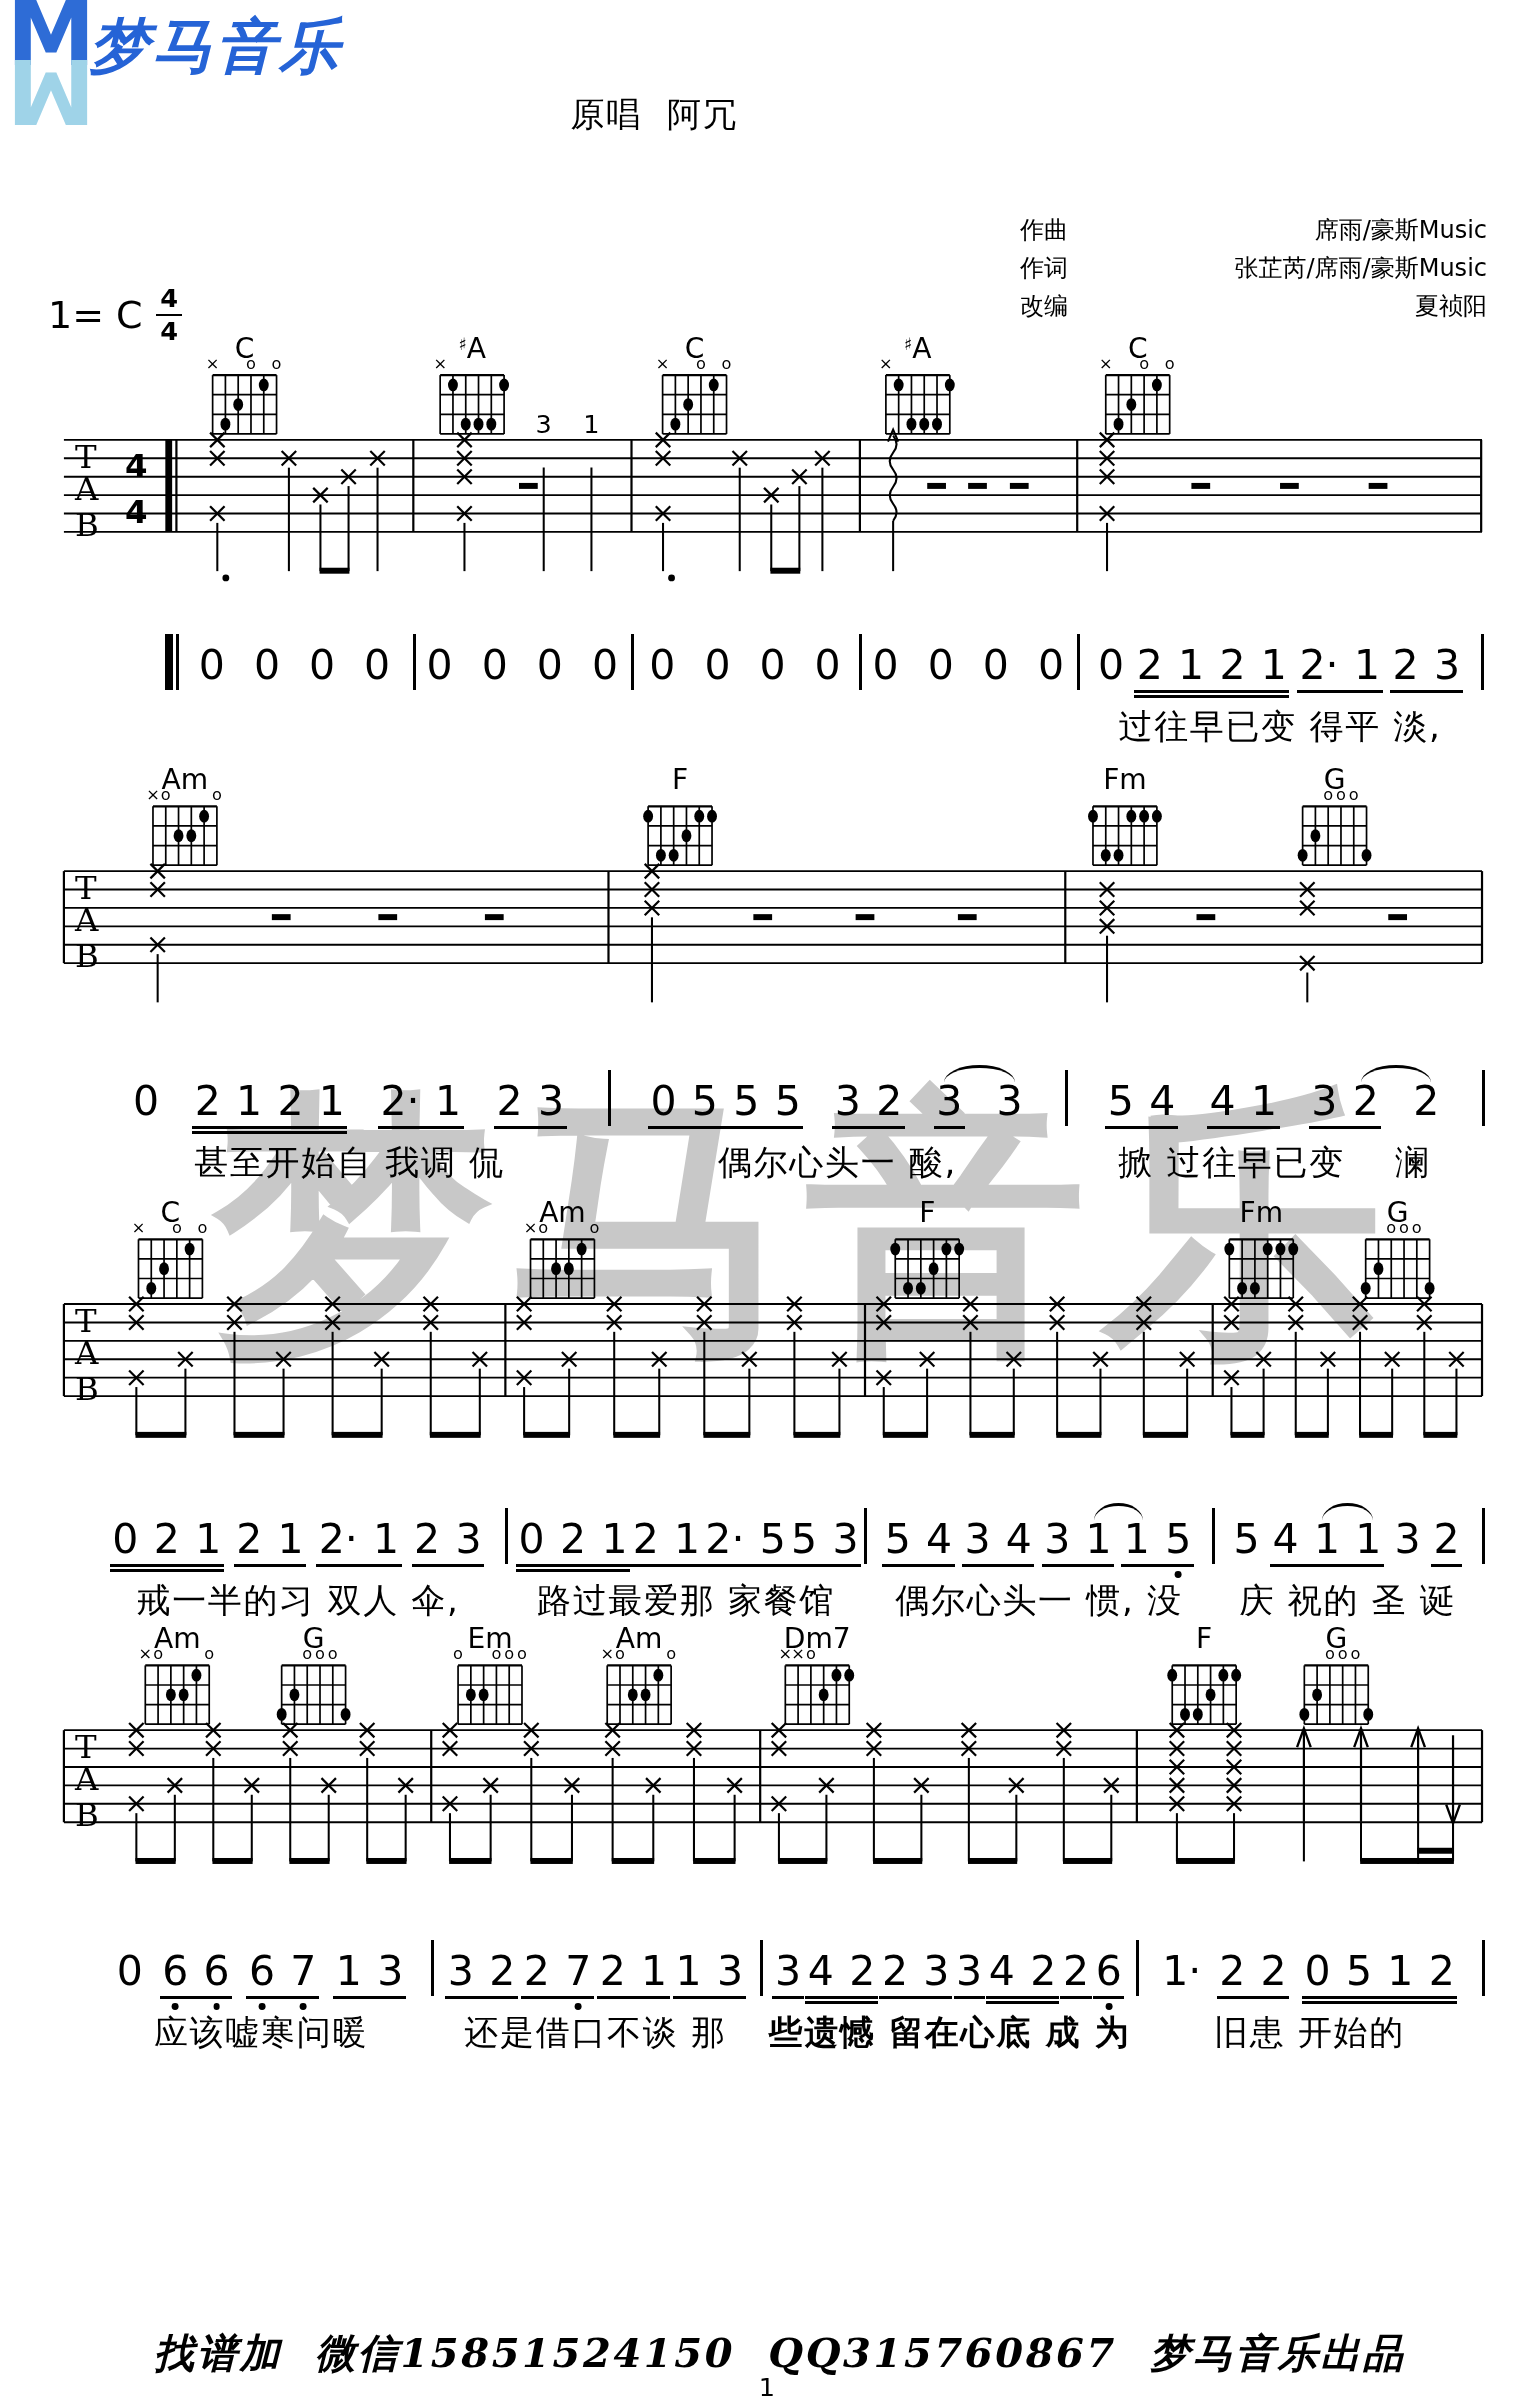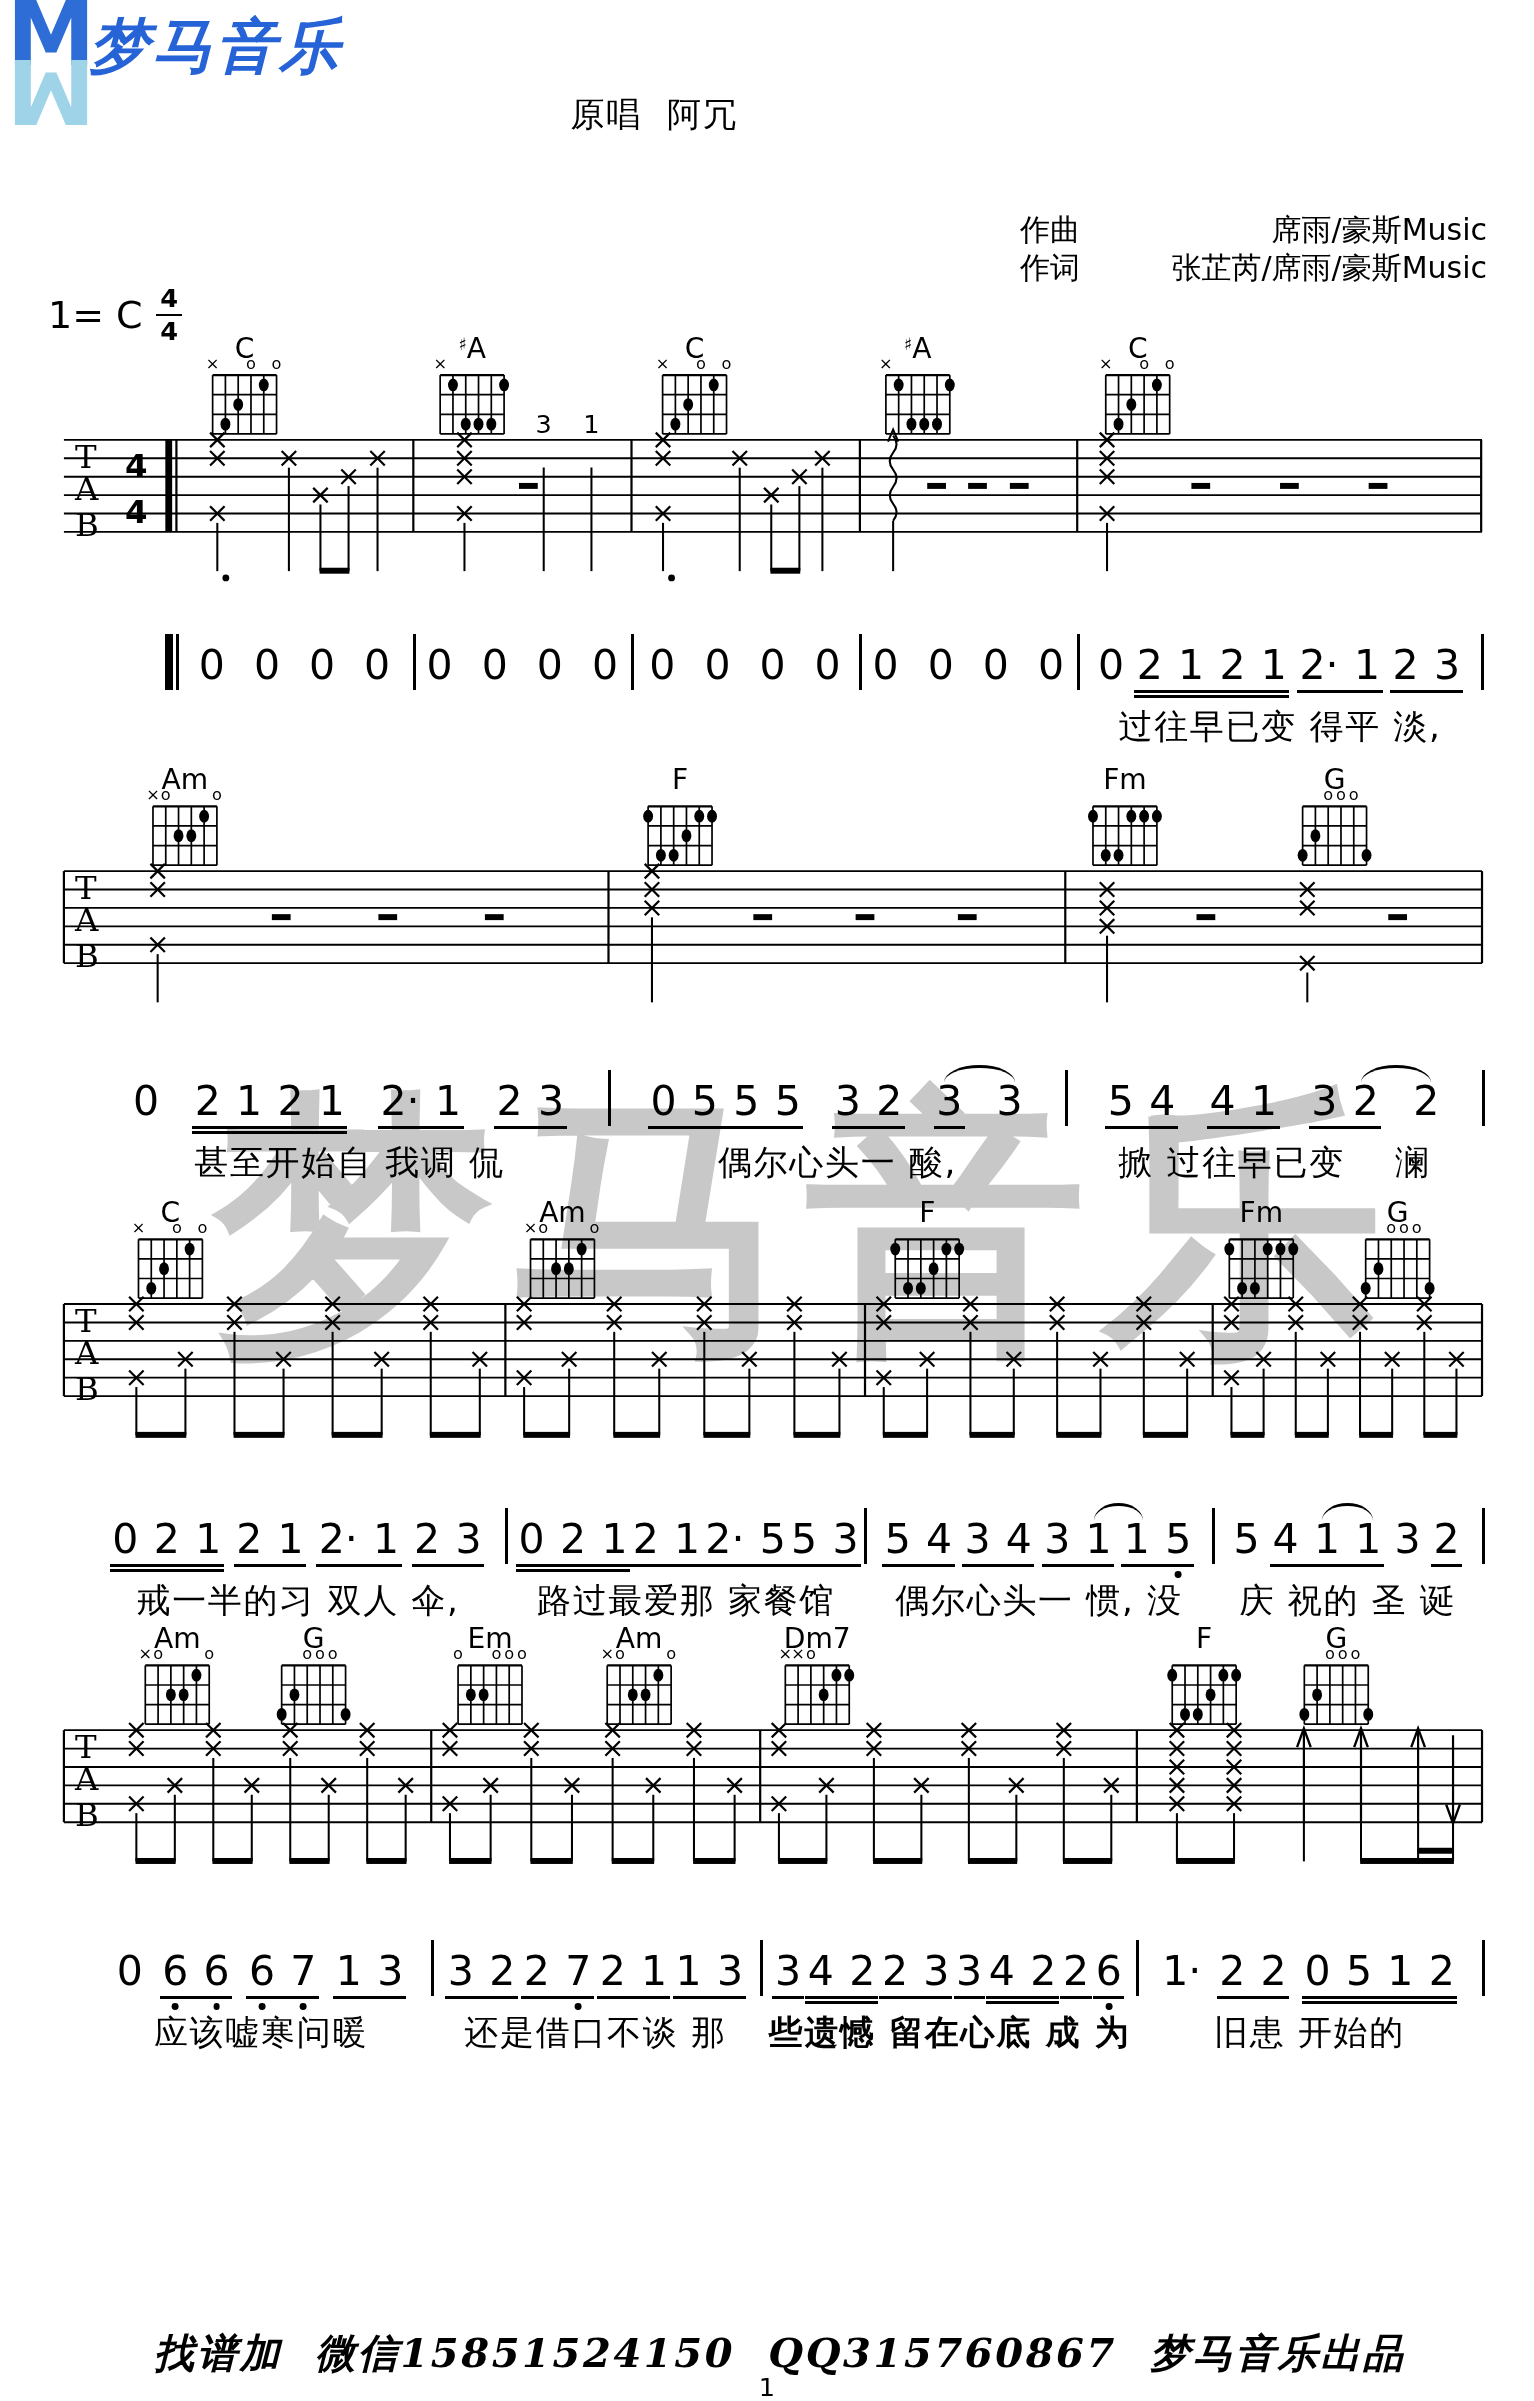--- a/index.html
+++ b/index.html
@@ -10,21 +10,21 @@
   .logo-m span{display:block;font-weight:bold;font-size:89px;line-height:.78;font-family:"DejaVu Sans",sans-serif;}
   .m1{color:#2e6cd6;}
   .m2{color:#9fd3e8;transform:scaleY(-1);margin-top:-13.6px;}
   .logo-script{position:absolute;left:89px;top:6.8px;font-size:60px;font-style:italic;font-weight:bold;
        color:#2563d6;font-family:"DejaVu Serif",serif;letter-spacing:3.4px;z-index:2;}
   
   .title-wrap{position:absolute;left:0;top:82px;width:1309px;text-align:center;z-index:2;}
   .title{font-size:53px;font-weight:bold;letter-spacing:6.8px;}
   .subtitle{font-size:34px;margin-top:10.2px;letter-spacing:1.7px;white-space:pre;}
   
-  .credits{position:absolute;left:1020px;top:211px;width:467px;font-size:30px;line-height:38px;z-index:2;}
+  .credits{position:absolute;left:1020px;top:211px;width:467px;font-size:24px;line-height:38px;z-index:2;}
   .crow{display:flex;justify-content:space-between;white-space:pre;}
   
   .keysig{position:absolute;left:48px;top:286px;display:flex;align-items:center;gap:13.6px;font-size:38px;z-index:2;}
   .frac{display:inline-flex;flex-direction:column;align-items:center;font-size:25.6px;line-height:1;font-weight:bold;}
   .fline{width:25.6px;border-top:2.6px solid #000;margin:2.6px 0;}
   
   .watermark{position:absolute;left:213px;top:1057px;width:1211px;font-size:281px;line-height:1.2;
        color:#c8c8c8;font-weight:bold;font-family:"DejaVu Serif",serif;letter-spacing:15.3px;z-index:0;}
   
   #score{position:absolute;left:0;top:0;z-index:1;}
@@ -64,20 +64,24 @@
 </div>
 
 <div class="credits">
   <div class="crow">
     <span>作曲</span>
     <span>席雨/豪斯Music</span>
   </div>
   <div class="crow">
     <span>作词</span>
     <span>张芷芮/席雨/豪斯Music</span>
+  </div>
+  <div class="crow">
+    <span>改编</span>
+    <span>夏祯阳</span>
   </div>
 </div>
 
 <div class="keysig">
   <span>1= C</span>
   <span class="frac">
     <span>4</span>
     <span class="fline"></span>
     <span>4</span>
   </span>

